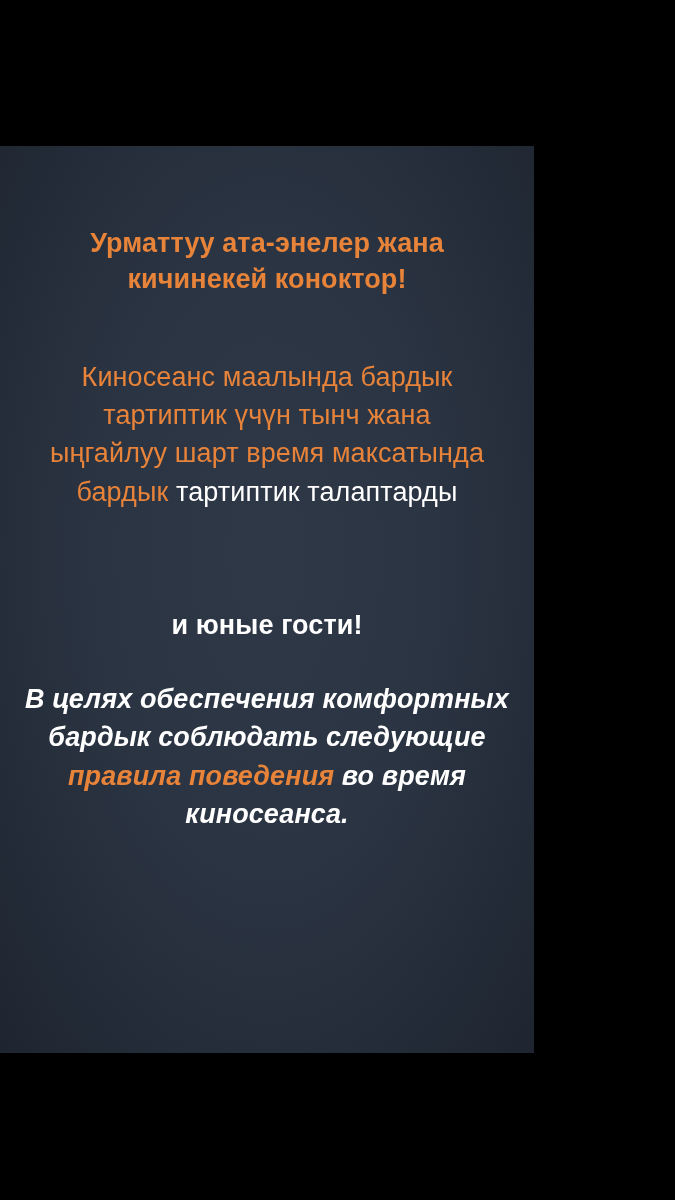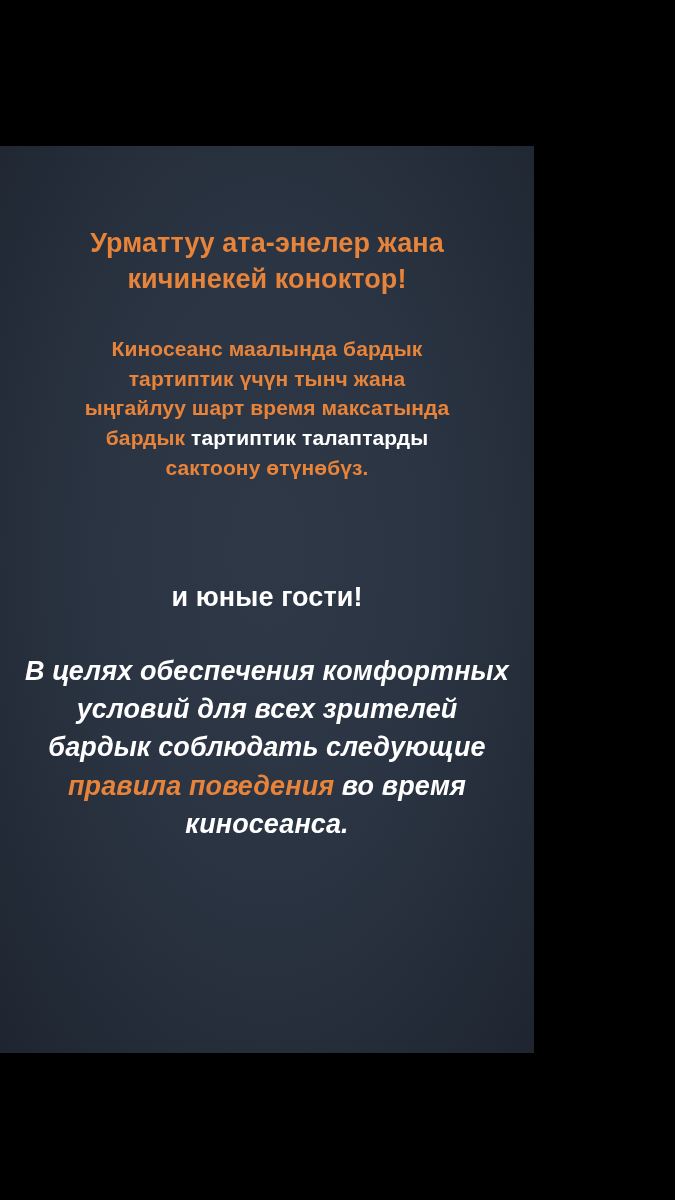--- a/index.html
+++ b/index.html
@@ -39,24 +39,24 @@
     padding: 0 22px;
   }
   .ky-title {
     color: #e8833a;
     font-size: 27px;
     font-weight: bold;
     line-height: 1.33;
     letter-spacing: 0.1px;
   }
   .ky-body {
-    margin-top: 36px;
+    margin-top: 60px;
     color: #e8833a;
-    font-size: 21px;
-    font-weight: bold;
+    font-size: 27px;
+    font-weight: normal;
     line-height: 1.42;
     letter-spacing: 0.1px;
   }
   .ky-body .white {
     color: #ffffff;
     text-align: center;
   }
   .ru-title {
     margin-top: 96px;
     color: #ffffff;
@@ -89,30 +89,28 @@
     <div class="block ky-title">
       <span class="nbsp-line">Урматтуу ата-энелер жана</span>
       <span class="nbsp-line">кичинекей коноктор!</span>
     </div>
 
     <div class="block ky-body">
       <span class="nbsp-line">Киносеанс маалында бардык</span>
       <span class="nbsp-line">тартиптик үчүн тынч жана</span>
       <span class="nbsp-line">ыңгайлуу шарт время максатында</span>
       <span class="nbsp-line"><span>бардык</span><span class="white"> тартиптик талаптарды</span></span>
-      <span class="nbsp-line">сактоону өтүнөбүз.</span>
     </div>
 
     <div class="block ru-title">
       <span class="nbsp-line">и юные гости!</span>
     </div>
 
     <div class="block ru-body">
       <span class="nbsp-line">В целях обеспечения комфортных</span>
-      <span class="nbsp-line">условий для всех зрителей</span>
       <span class="nbsp-line">бардык соблюдать следующие</span>
       <span class="nbsp-line"><span class="orange">правила поведения</span><span> во время</span></span>
       <span class="nbsp-line">киносеанса.</span>
     </div>
 
   </div>
 
 </div>
 
 </body></html>

